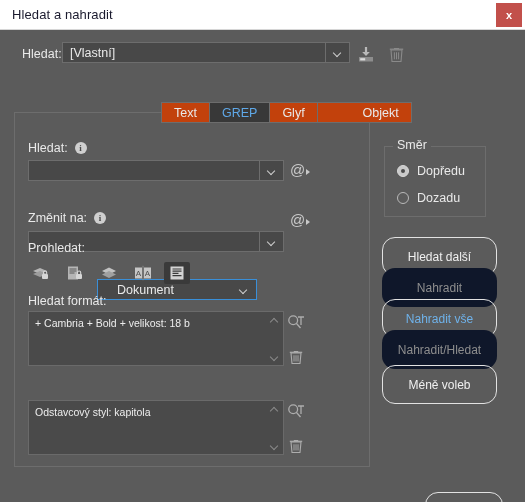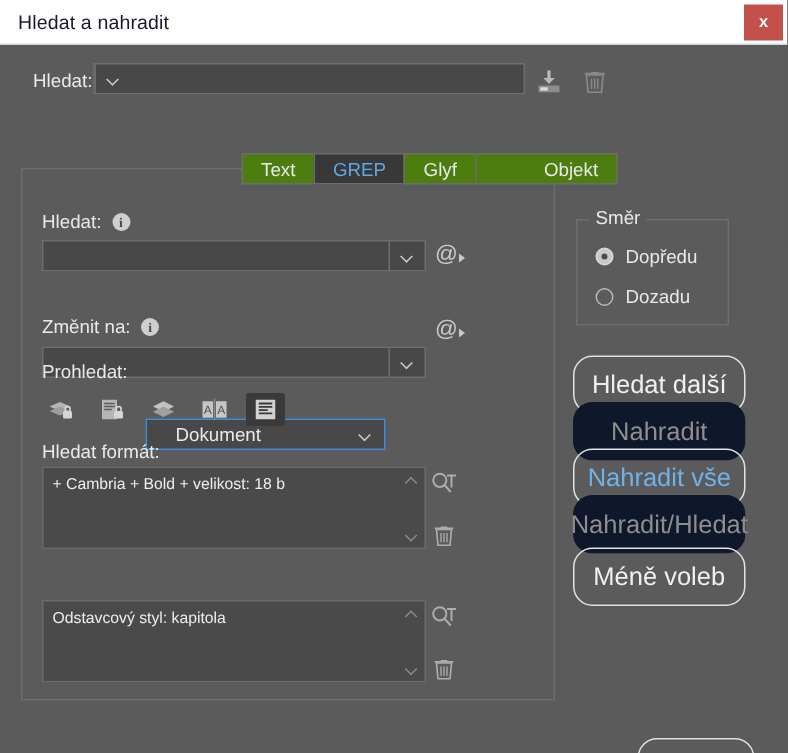--- a/index.html
+++ b/index.html
@@ -54,21 +54,21 @@
     position:absolute;display:flex;align-items:center;justify-content:center;
     cursor:pointer;
   }
   #save-query-icon{left:355px;top:14px;width:22px;height:20px;}
   #delete-query-icon{left:385px;top:14px;width:22px;height:20px;}
   
   .tabs{
     position:absolute;left:161px;top:72px;display:flex;height:21px;z-index:4;
   }
   .tab{
-    border:1px solid #6d6d6d;border-right:none;background:#4d7c0f;
+    border:1px solid #6d6d6d;border-right:none;background:#c2410c;
     color:#e9e9e9;font-size:12.5px;
     display:flex;align-items:center;justify-content:center;
     padding:0 12px;cursor:pointer;box-sizing:border-box;height:21px;
   }
   .tab:last-child{border-right:1px solid #6d6d6d;padding-left:45px;}
   .tab.active{background:#383838;color:#5fa8e8;}
   
   .groupbox{
     position:absolute;left:14px;top:82px;width:356px;height:355px;
     border:1px solid #6d6d6d;box-sizing:border-box;
@@ -132,21 +132,21 @@
     width:12px;height:12px;border-radius:50%;border:1px solid #b9b9b9;
     margin-right:8px;box-sizing:border-box;position:relative;background:#5b5b5b;
   }
   .radio.sel .dot{background:#c9c9c9;border-color:#d8d8d8;}
   .radio.sel .dot:after{
     content:"";position:absolute;left:3px;top:3px;width:4px;height:4px;
     border-radius:50%;background:#4b4b4b;
   }
   .btn{
     position:absolute;height:39px;border:1px solid #e2e2e2;border-radius:13px;
-    background:transparent;color:#f0f0f0;font-size:17px;
+    background:transparent;color:#f0f0f0;font-size:12px;
     display:flex;align-items:center;justify-content:center;cursor:pointer;
     font-family:"Liberation Sans",sans-serif;box-sizing:border-box;
   }
   .btn.disabled{
     border-color:transparent;background:#0f172a;color:#8e8e8e;cursor:default;
   }
   .btn.primarytext{color:#6fb2ea;}
   svg{display:block;}
 </style>
 </head>
@@ -155,20 +155,21 @@
 <div class="titlebar">
   <span class="title">Hledat a nahradit</span>
   <div class="closebtn">x</div>
 </div>
 
 <div class="dialog">
 
   <span class="lbl field-label" style="left:22px;top:17px;">Hledat:</span>
 
   <div class="combo" id="query-combo">
+    <span class="val">[Vlastní]</span>
     <span class="arrowbox">
         <span class="chev"></span>
       </span>
   </div>
 
   <div class="iconbtn" id="save-query-icon">
     <svg width="18" height="17" viewBox="0 0 18 17">
       <path d="M9 1 L9 8" stroke="#b9b9b9" stroke-width="2.2" fill="none"></path>
       <path d="M5.2 6 L9 10 L12.8 6 Z" fill="#b9b9b9"></path>
       <rect x="2" y="11" width="14" height="4.5" fill="#8d8d8d"></rect>

